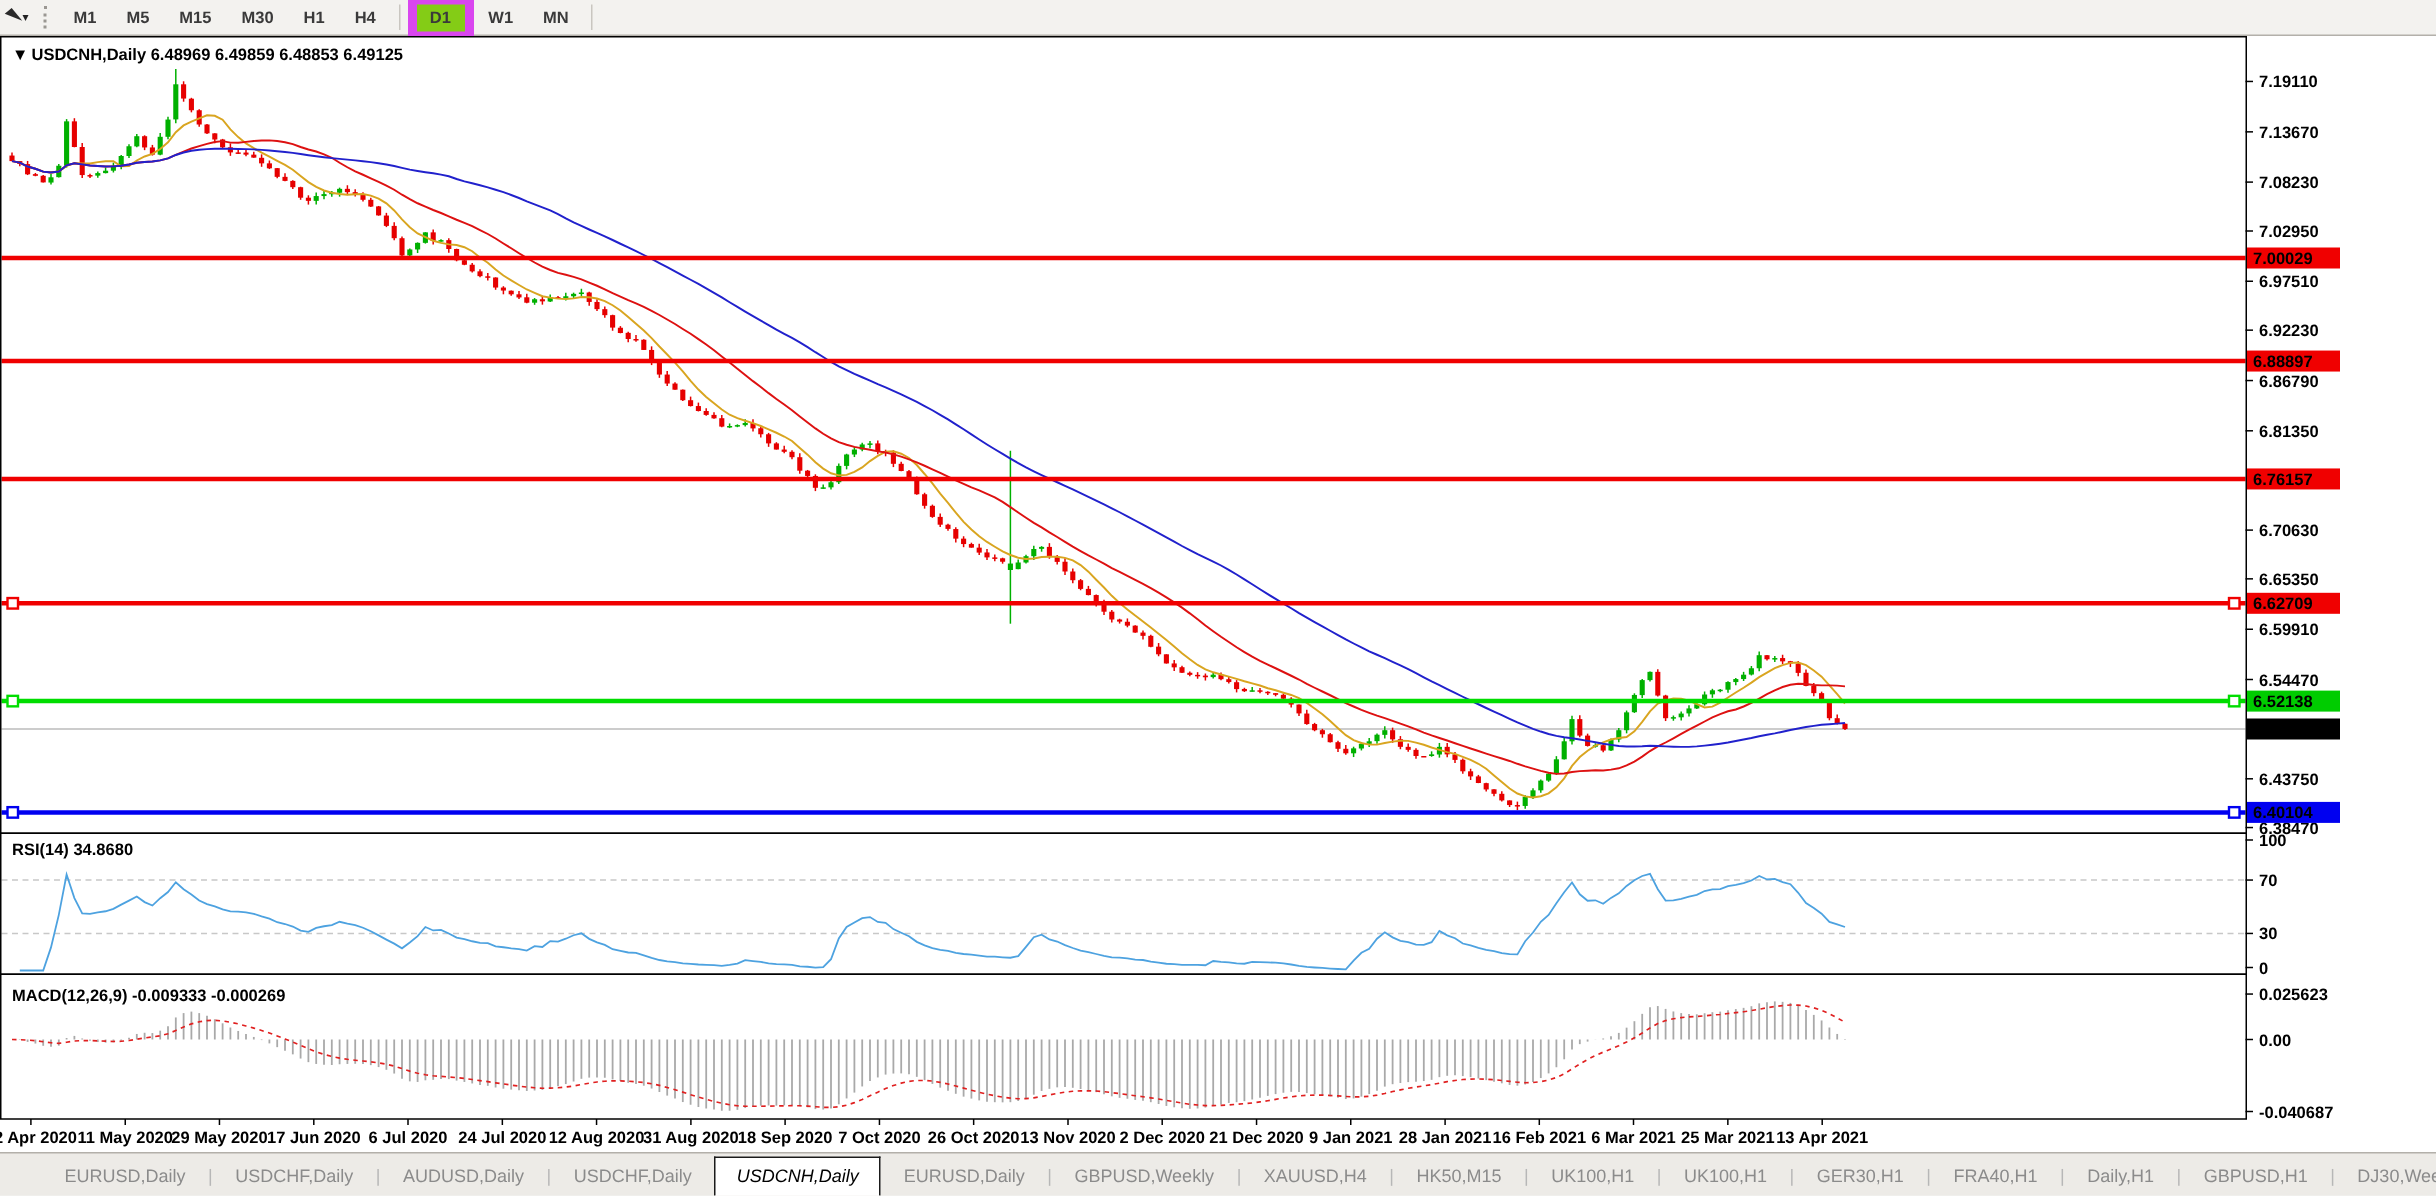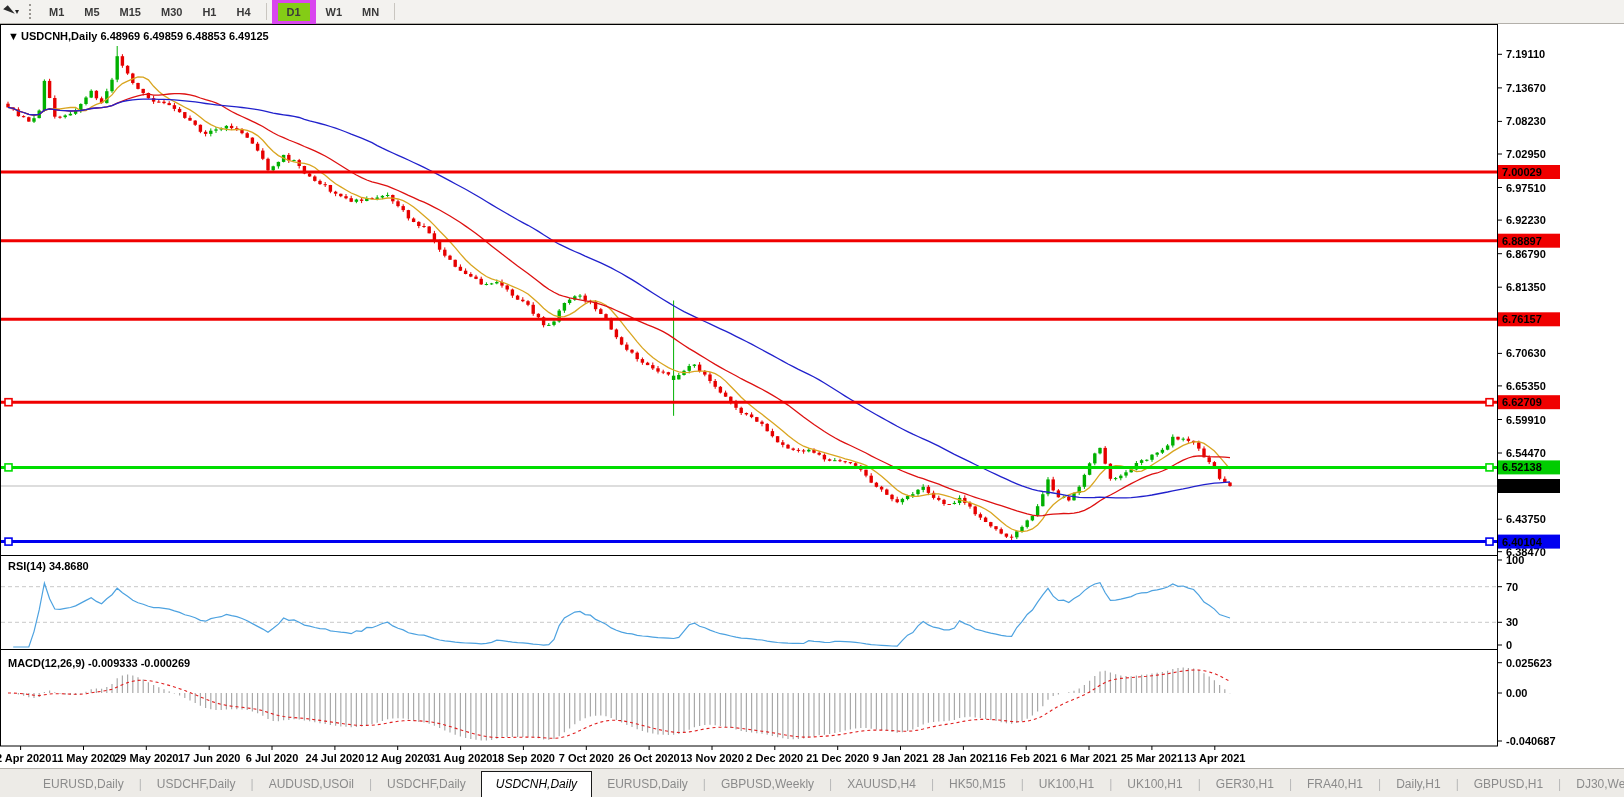--- a/index.html
+++ b/index.html
@@ -886,21 +886,21 @@
       <text x="1214.8" y="762" text-anchor="middle">13 Apr 2021</text>
     </svg>
 </div>
 
 <div class="tabbar">
   <div class="tabs">
       <div class="tab">EURUSD,Daily</div>
       <span class="tabsep">|</span>
       <div class="tab">USDCHF,Daily</div>
       <span class="tabsep">|</span>
-      <div class="tab">AUDUSD,USOil</div>
+      <div class="tab">AUDUSD,Daily</div>
       <span class="tabsep">|</span>
       <div class="tab">USDCHF,Daily</div>
       <div class="tab active">USDCNH,Daily</div>
       <div class="tab">EURUSD,Daily</div>
       <span class="tabsep">|</span>
       <div class="tab">GBPUSD,Weekly</div>
       <span class="tabsep">|</span>
       <div class="tab">XAUUSD,H4</div>
       <span class="tabsep">|</span>
       <div class="tab">HK50,M15</div>

